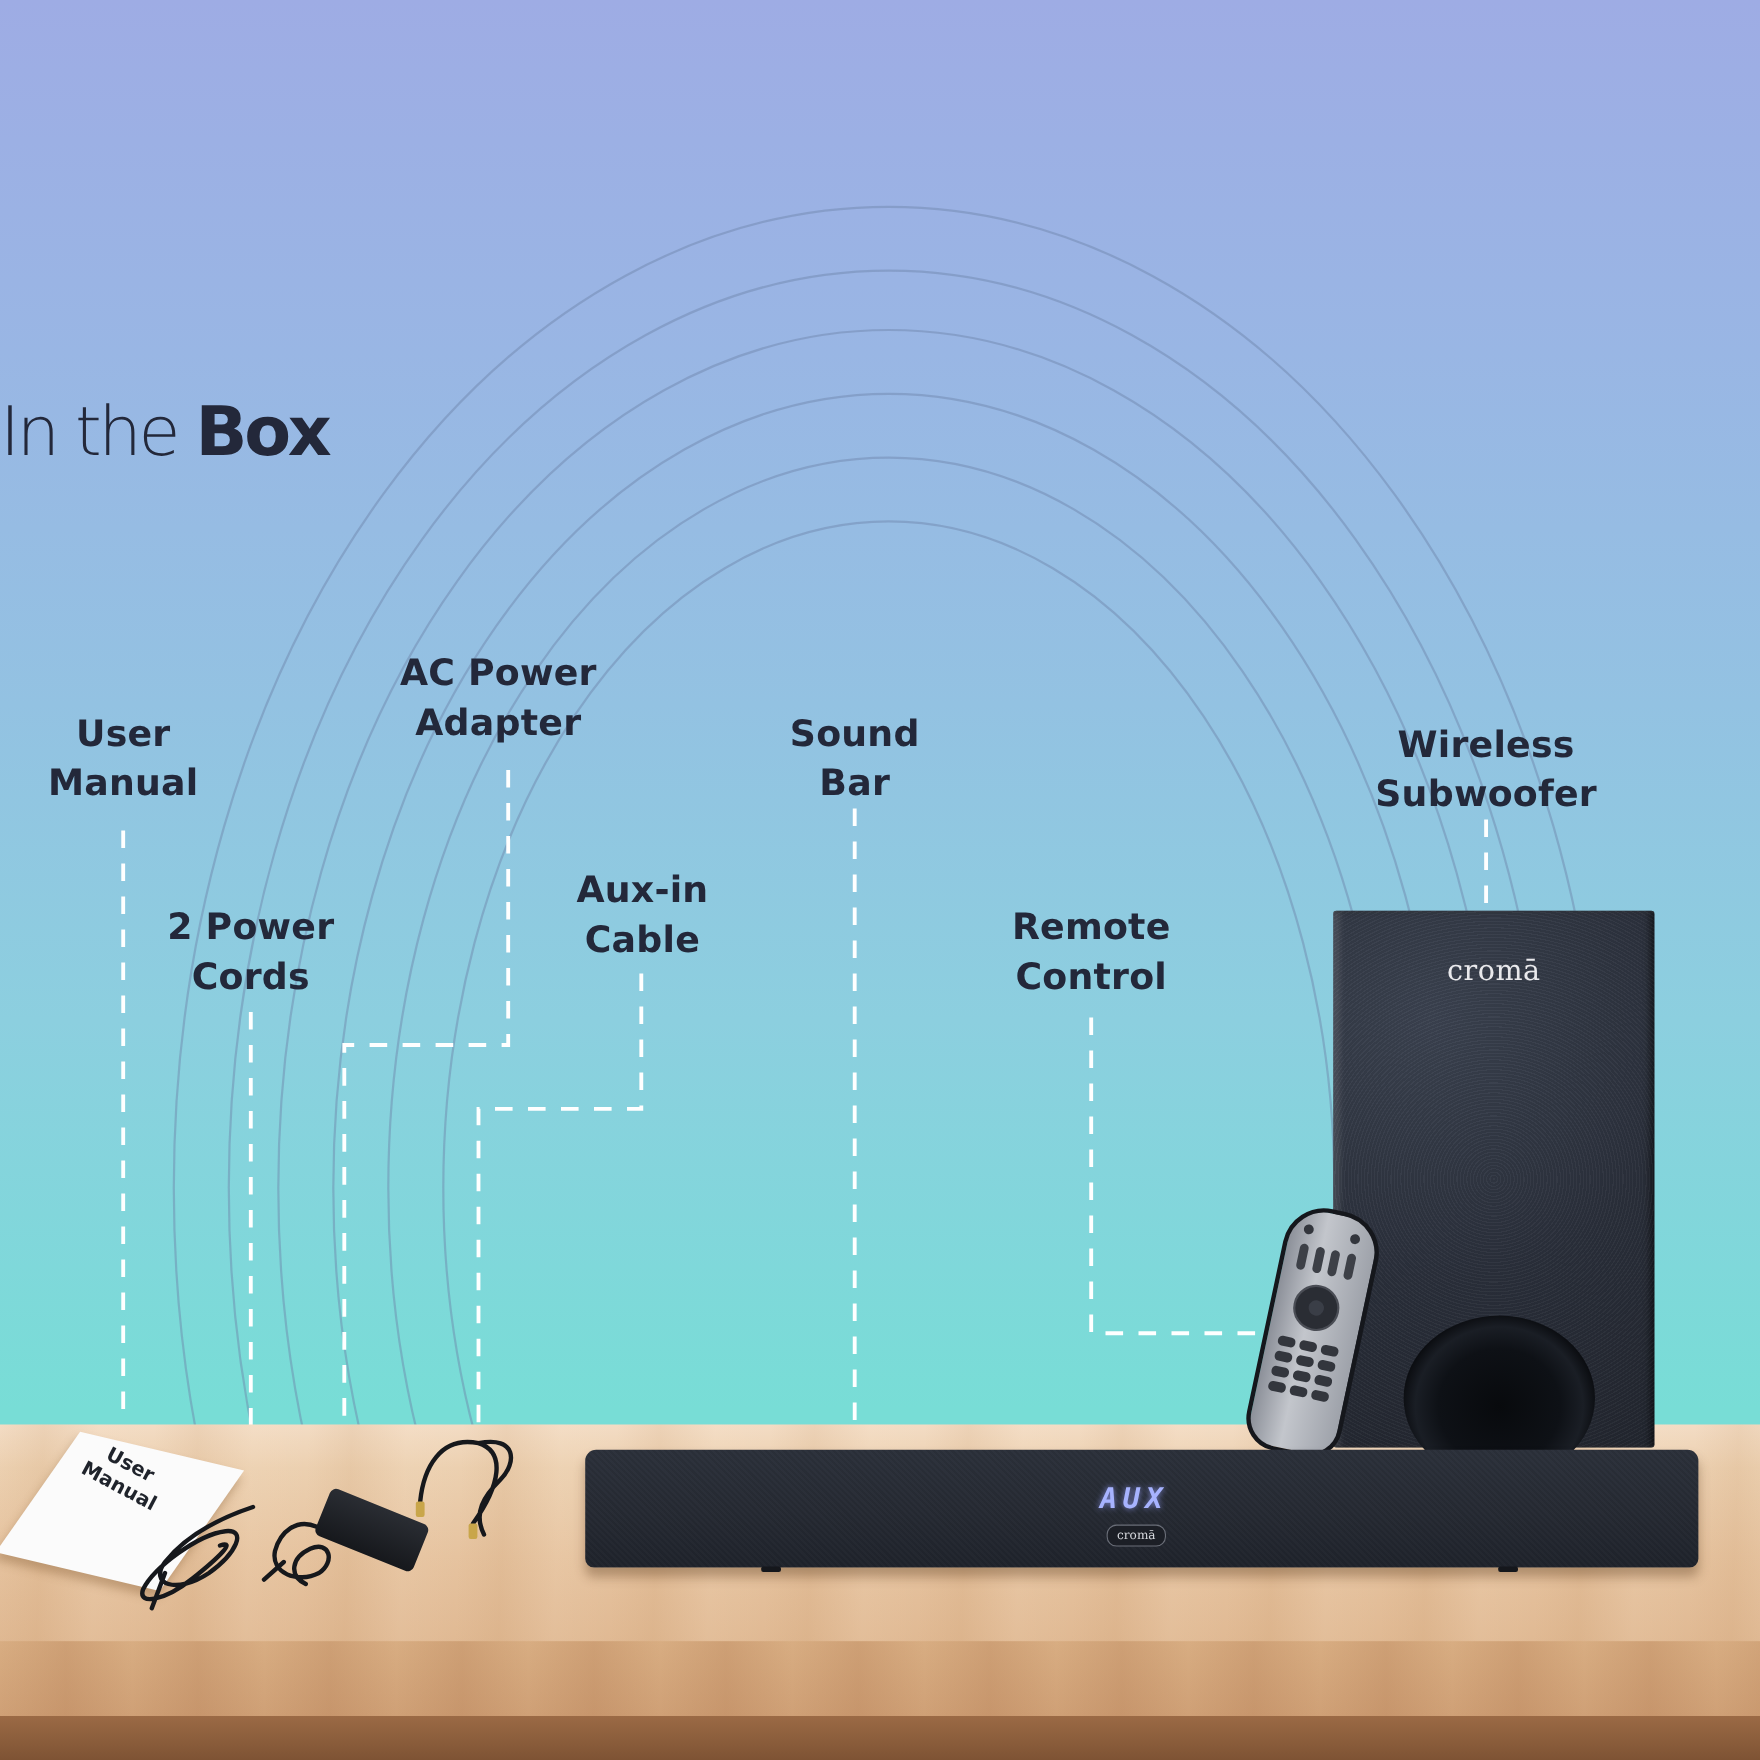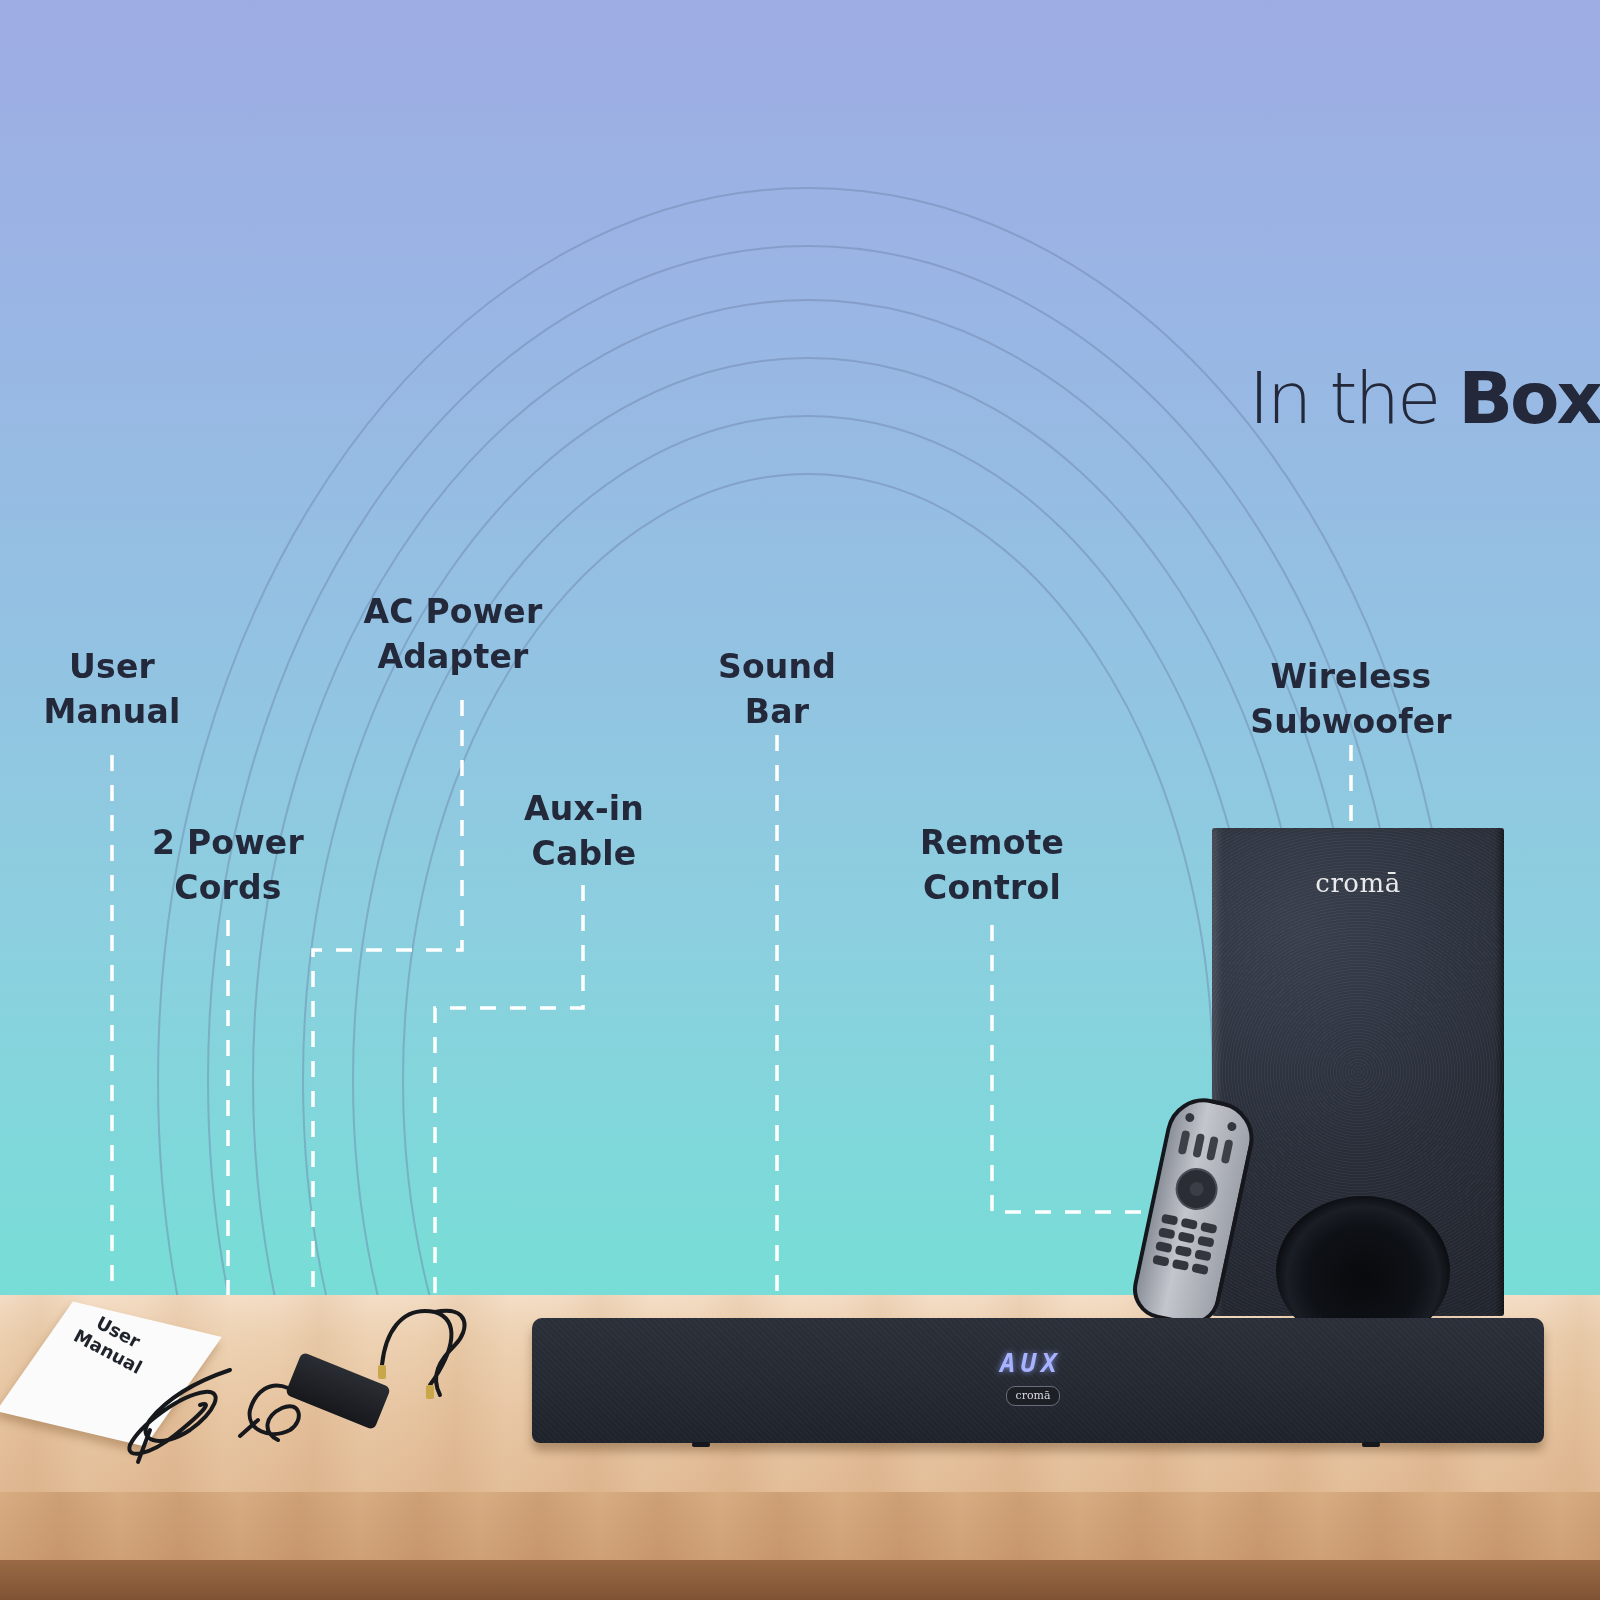--- a/index.html
+++ b/index.html
@@ -3,22 +3,22 @@
 <meta charset="utf-8">
 <style>
   html, body { margin:0; padding:0; }
   body { width:1600px; height:1600px; overflow:hidden; font-family:"Liberation Sans", sans-serif; }
   .scene {
     position:relative; width:1600px; height:1600px; overflow:hidden;
     background: linear-gradient(180deg, #9eace4 0%, #99b6e4 20%, #93c2e2 40%, #8ccfdf 58%, #7fd8da 72%, #78ddd6 80%);
   }
   .arcs { position:absolute; left:0; top:0; width:1600px; height:1600px; }
   .title {
-    position:absolute; left:0; width:1600px; top:362px; text-align:right;
-    font-size:72px; color:#23283a; letter-spacing:-3px; line-height:1;
+    position:absolute; left:0; width:1600px; top:362px; text-align:left;
+    font-size:62px; color:#23283a; letter-spacing:-3px; line-height:1;
   }
   .title .light { font-weight:300; font-family:"DejaVu Sans", sans-serif; font-stretch:condensed; }
   .title .bold { font-weight:700; font-family:"DejaVu Sans", sans-serif; }
   .label {
     position:absolute; text-align:center; font-size:33px; line-height:45px;
     color:#23283a; font-weight:700; font-family:"DejaVu Sans", sans-serif; letter-spacing:0.2px;
     transform:translateX(-50%); white-space:nowrap;
   }
   .label span { display:block; font-weight:600; }
   .connectors { position:absolute; left:0; top:0; width:1600px; height:1600px; pointer-events:none; }
@@ -85,21 +85,21 @@
     display:grid; grid-template-columns:repeat(3,1fr); gap:5px 4px;
   }
   .remote .btns i { display:block; height:9px; border-radius:4px; background:#33363d; }
   .remote .topbtns { position:absolute; left:12px; top:14px; width:52px; display:flex; justify-content:space-between; }
   .remote .topbtns i { width:9px; height:9px; border-radius:50%; background:#33363d; }
   .remote .rockers { position:absolute; left:12px; top:32px; width:52px; display:flex; justify-content:space-between; }
   .remote .rockers i { width:8px; height:24px; border-radius:4px; background:#3d4047; }
 
   
   .soundbar {
-    position:absolute; left:532px; top:1318px; width:1012px; height:125px;
+    position:absolute; left:532px; top:1318px; width:1012px; height:107px;
     background: linear-gradient(180deg, #2b303a 0%, #262a33 50%, #1f232b 100%);
     border-radius:10px 10px 8px 8px;
     box-shadow: 0 8px 10px rgba(80,50,20,0.35);
   }
   .soundbar::before {
     content:""; position:absolute; inset:0; border-radius:10px;
     background: repeating-linear-gradient(45deg, rgba(255,255,255,0.015) 0 2px, rgba(0,0,0,0.03) 2px 4px);
   }
   .sb-display {
     position:absolute; left:464px; top:30px; width:70px; height:28px; text-align:center;

